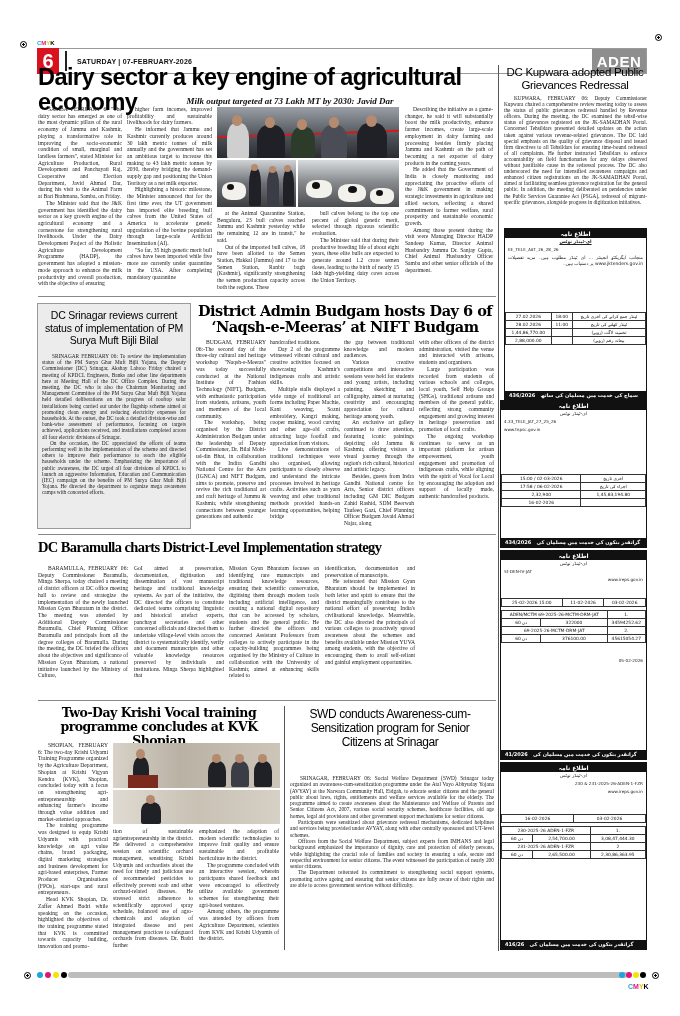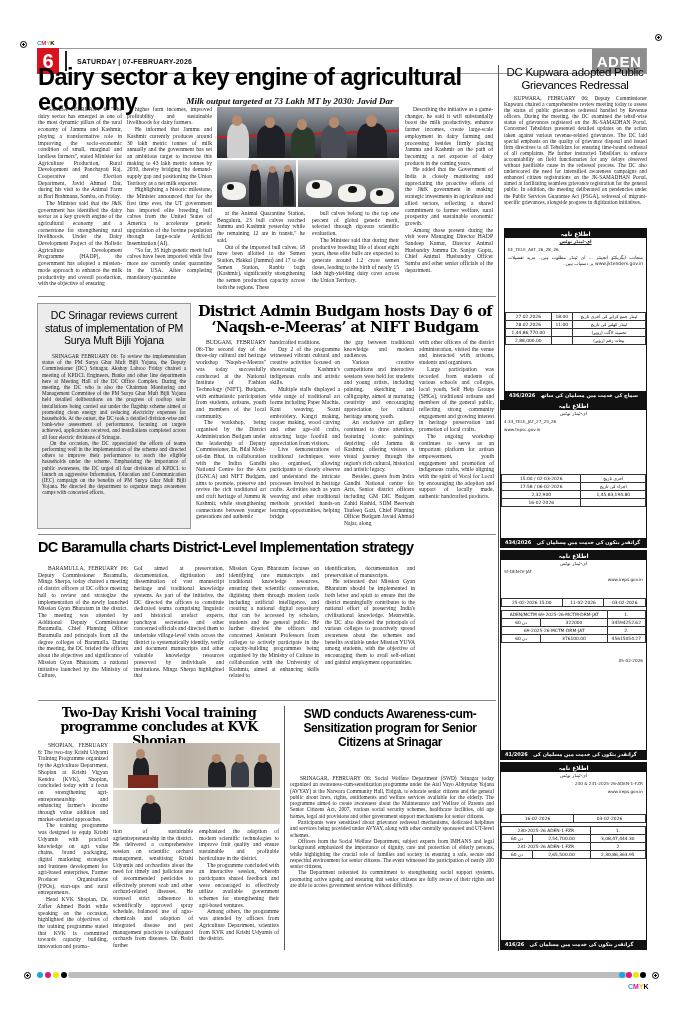--- a/index.html
+++ b/index.html
@@ -174,21 +174,21 @@
     <tr>
           <td>16-02-2026</td>
           <td></td>
         </tr>
   </tbody>
     </table>
   <div class="adfoot"><span>434/2026</span> &nbsp; <span>گرانقدر بنکوں کی خدمت میں مسلمان کی ساتھ</span></div>
 </div>
 
 <div class="boxgray" style="left:37px;top:303px;width:154px;height:226px"></div>
-<h2 class="h1 abs" style="left:42px;top:309px;width:144px;text-align:center;font-size:10.5px;font-weight:normal;line-height:12.5px;letter-spacing:-0.2px">DC Srinagar reviews current status of implementation of PM Surya Muft Bijli Yojana</h2>
+<h2 class="h1 abs" style="left:42px;top:309px;width:144px;text-align:center;font-size:10.5px;font-weight:normal;line-height:12.5px;letter-spacing:-0.2px">DC Srinagar reviews current status of implementation of PM Surya Muft Bijli Bilal</h2>
 <div class="col body" style="left:42px;top:353px;width:144px;font-size:5.3px;line-height:6.2px">
   <p class="first">SRINAGAR FEBRUARY 06: To review the implementation status of the PM Surya Ghar Muft Bijli Yojana, the Deputy Commissioner (DC) Srinagar, Akshay Labroo Friday chaired a meeting of KPDCL Engineers, Banks and other line departments here at Meeting Hall of the DC Office Complex. During the meeting, the DC who is also the Chairman Monitoring and Management Committee of the PM Surya Ghar Muft Bijli Yojana held detailed deliberations on the progress of rooftop solar installations being carried out under the flagship scheme aimed at promoting clean energy and reducing electricity expenses for households. At the outset, the DC took a detailed division-wise and bank-wise assessment of performance, focusing on targets achieved, applications received, and installations completed across all four electric divisions of Srinagar.</p>
   <p>On the occasion, the DC appreciated the efforts of teams performing well in the implementation of the scheme and directed others to improve their performance to reach the eligible households under the scheme. Emphasizing the importance of public awareness, the DC urged all four divisions of KPDCL to launch an aggressive Information, Education and Communication (IEC) campaign on the benefits of PM Surya Ghar Muft Bijli Yojana. He directed the department to organize mega awareness camps with concerted efforts.</p>
 </div>
 
 <h2 class="h1 abs" style="left:196px;top:303px;width:298px;text-align:center;font-family:'DejaVu Serif',serif;font-size:14.5px;line-height:16px;letter-spacing:-0.5px">District Admin Budgam hosts Day 6 of ‘Naqsh-e-Meeras’ at NIFT Budgam</h2>
 <div class="col body" style="left:196px;top:339px;width:70px">
   <p class="first">BUDGAM, FEBRUARY 06:-The second day of the three-day cultural and heritage workshop "Naqsh-e-Meeras" was today successfully conducted at the National Institute of Fashion Technology (NIFT), Budgam, with enthusiastic participation from students, artisans, youth and members of the local community.</p>
   <p>The workshop, being organised by the District Administration Budgam under the leadership of Deputy Commissioner, Dr. Bilal Mohi-ud-din Bhat, in collaboration with the Indira Gandhi National Centre for the Arts (IGNCA) and NIFT Budgam, aims to promote, preserve and revive the rich traditional art and craft heritage of Jammu &amp; Kashmir, while strengthening connections between younger generations and authentic</p>
 </div>
@@ -205,21 +205,21 @@
   <p>Besides, guests from Indra Gandhi National centre for Arts, Senior district officers including GM DIC Budgam Zahid Rashid, SDM Beerwah Taufeeq Gazi, Chief Planning Officer Budgam Javaid Ahmad Najar, along</p>
 </div>
 <div class="col body" style="left:419px;top:339px;width:75px">
   <p style="text-indent:0">with other officers of the district administration, visited the venue and interacted with artisans, students and organisers.</p>
   <p>Large participation was recorded from students of various schools and colleges, local youth, Self Help Groups (SHGs), traditional artisans and members of the general public, reflecting strong community engagement and growing interest in heritage preservation and promotion of local crafts.</p>
   <p>The ongoing workshop continues to serve as an important platform for artisan empowerment, youth engagement and promotion of indigenous crafts, while aligning with the spirit of Vocal for Local by encouraging the adoption and support of locally made, authentic handcrafted products.</p>
 </div>
 
 <div class="hline" style="left:38px;top:534px;width:458px"></div>
 
-<h2 class="h1 abs" style="left:38px;top:540px;width:450px;font-family:Liberation Sans, sans-serif;font-size:14.5px;letter-spacing:-0.6px;white-space:nowrap">DC Baramulla charts District-Level Implementation strategy</h2>
+<h2 class="h1 abs" style="left:38px;top:540px;width:450px;font-family:Liberation Serif, serif;font-size:14.5px;letter-spacing:-0.6px;white-space:nowrap">DC Baramulla charts District-Level Implementation strategy</h2>
 <div class="col body" style="left:38px;top:565px;width:90px">
   <p class="first">BARAMULLA, FEBRUARY 06: Deputy Commissioner Baramulla, Minga Sherpa, today chaired a meeting of district officers at DC office meeting hall to review and strategize the implementation of the newly launched Mission Gyan Bharatam in the district. The meeting was attended by Additional Deputy Commissioner Baramulla, Chief Planning Officer Baramulla and principals from all the degree colleges of Baramulla. During the meeting, the DC briefed the officers about the objectives and significance of Mission Gyan Bharatam, a national initiative launched by the Ministry of Culture,</p>
 </div>
 <div class="col body" style="left:134px;top:565px;width:90px">
   <p style="text-indent:0">GoI aimed at preservation, documentation, digitisation and dissemination of vast manuscript heritage and traditional knowledge systems. As part of the initiative, the DC directed the officers to constitute dedicated teams comprising linguistic and historical artefact experts, panchayat secretaries and other concerned officials and directed them to undertake village-level visits across the district to systematically identify, verify and document manuscripts and other valuable knowledge resources preserved by individuals and institutions. Minga Sherpa highlighted that</p>
 </div>
 <div class="col body" style="left:229px;top:565px;width:90px">
   <p style="text-indent:0">Mission Gyan Bharatam focuses on identifying rare manuscripts and traditional knowledge resources, ensuring their scientific conservation, digitising them through modern tools including artificial intelligence, and creating a national digital repository that can be accessed by scholars, students and the general public. He further directed the officers and concerned Assistant Professors from colleges to actively participate in the capacity-building programmes being organised by the Ministry of Culture in collaboration with the University of Kashmir, aimed at enhancing skills related to</p>
 </div>
 <div class="col body" style="left:325px;top:565px;width:90px">
@@ -295,21 +295,21 @@
   <p style="text-indent:0">tion of sustainable agrientrepreneurship in the district. He delivered a comprehensive session on scientific orchard management, sensitising Krishi Udyamis and orchardists about the need for timely and judicious use of recommended pesticides to effectively prevent scab and other orchard-related diseases. He stressed strict adherence to scientifically approved spray schedule, balanced use of agro-chemicals and adoption of integrated disease and pest management practices to safeguard orchards from diseases. Dr. Badri further</p>
 </div>
 <div class="col body" style="left:199px;top:828px;width:80px">
   <p style="text-indent:0">emphasized the adoption of modern scientific technologies to improve fruit quality and ensure sustainable and profitable horticulture in the district.</p>
   <p>The programme concluded with an interactive session, wherein participants shared feedback and were encouraged to effectively utilize available government schemes for strengthening their agri-based ventures.</p>
   <p>Among others, the programme was attended by officers from Agriculture Department, scientists from KVK and Krishi Udyamis of the district.</p>
 </div>
 
 <div class="vline" style="left:284px;top:706px;height:244px"></div>
 
-<h2 class="h1 abs" style="left:290px;top:707px;width:200px;text-align:center;font-size:12px;font-weight:bold;line-height:14px;letter-spacing:-0.4px">SWD conducts Awareness-cum-Sensitization program for Senior Citizens at Srinagar</h2>
+<h2 class="h1 abs" style="left:290px;top:707px;width:200px;text-align:center;font-size:12px;font-weight:normal;line-height:14px;letter-spacing:-0.4px">SWD conducts Awareness-cum-Sensitization program for Senior Citizens at Srinagar</h2>
 <div class="col body" style="left:290px;top:775px;width:204px;font-size:5.4px;line-height:6.3px">
   <p class="first">SRINAGAR, FEBRUARY 06: Social Welfare Department (SWD) Srinagar today organized an awareness-cum-sensitization programme under the Atal Vayo Abhyuday Yojana (AVYAY) at the Narwara Community Hall, Eidgah, to educate senior citizens and the general public about laws, rights, entitlements and welfare services available for the elderly. The programme aimed to create awareness about the Maintenance and Welfare of Parents and Senior Citizens Act, 2007, various social security schemes, healthcare facilities, old age homes, legal aid provisions and other government support mechanisms for senior citizens.</p>
   <p>Participants were sensitized about grievance redressal mechanisms, dedicated helplines and services being provided under AVYAY, along with other centrally sponsored and UT-level schemes.</p>
   <p>Officers from the Social Welfare Department, subject experts from IMHANS and legal background emphasized the importance of dignity, care and protection of elderly persons, while highlighting the crucial role of families and society in ensuring a safe, secure and respectful environment for senior citizens. The event witnessed the participation of nearly 200 senior citizens.</p>
   <p>The Department reiterated its commitment to strengthening social support systems, promoting active ageing and ensuring that senior citizens are fully aware of their rights and are able to access government services without difficulty.</p>
 </div>
 
 <div class="ad" style="left:500px;top:762px;width:147px;height:188px">
   <div class="adhead">اطلاع نامہ</div>
   <div class="urdu" style="text-align:center">ای-ٹینڈر نوٹس</div>

